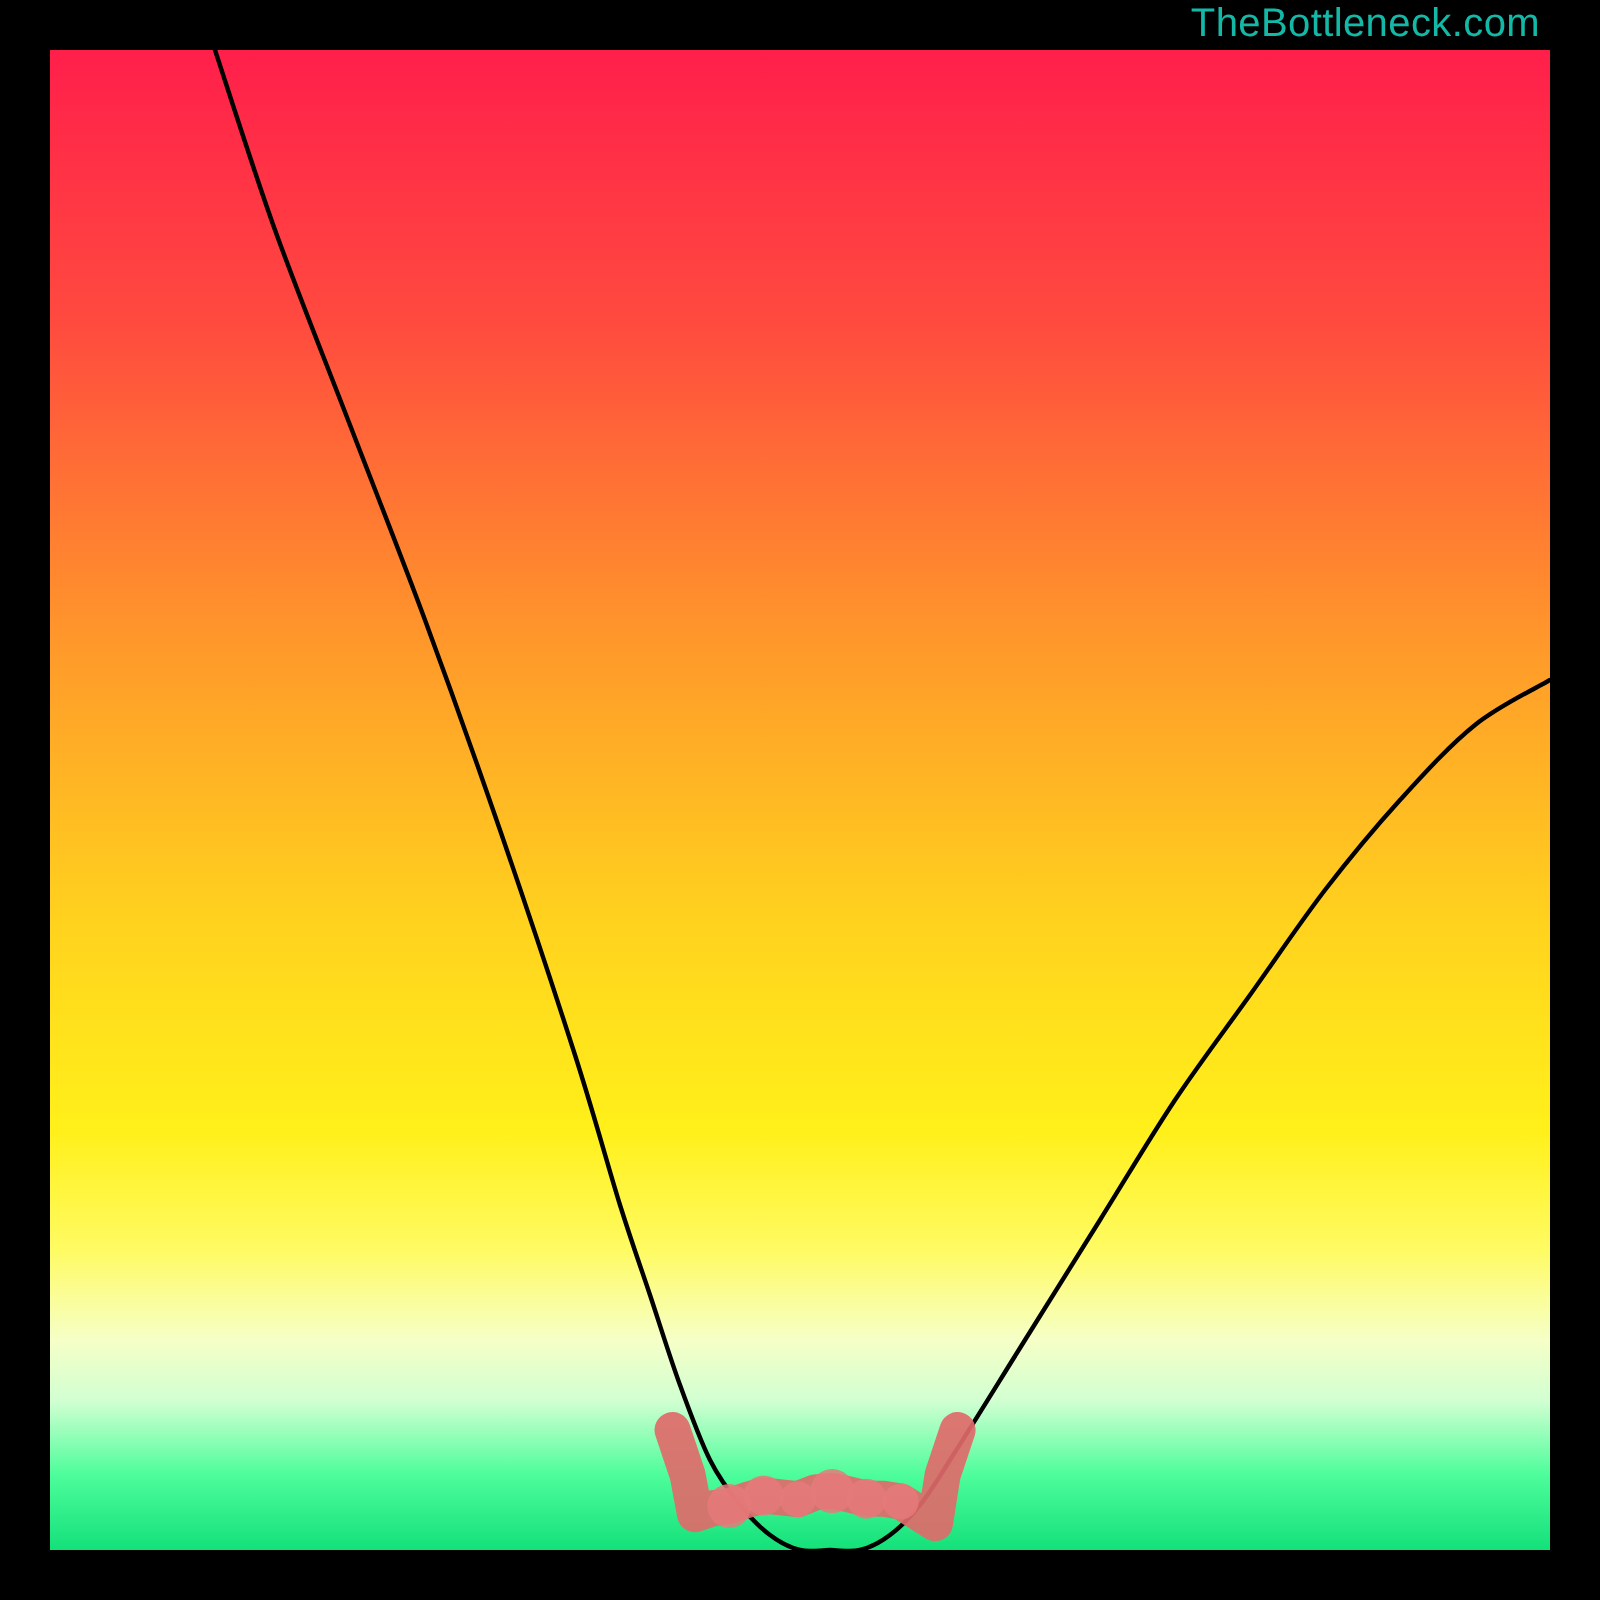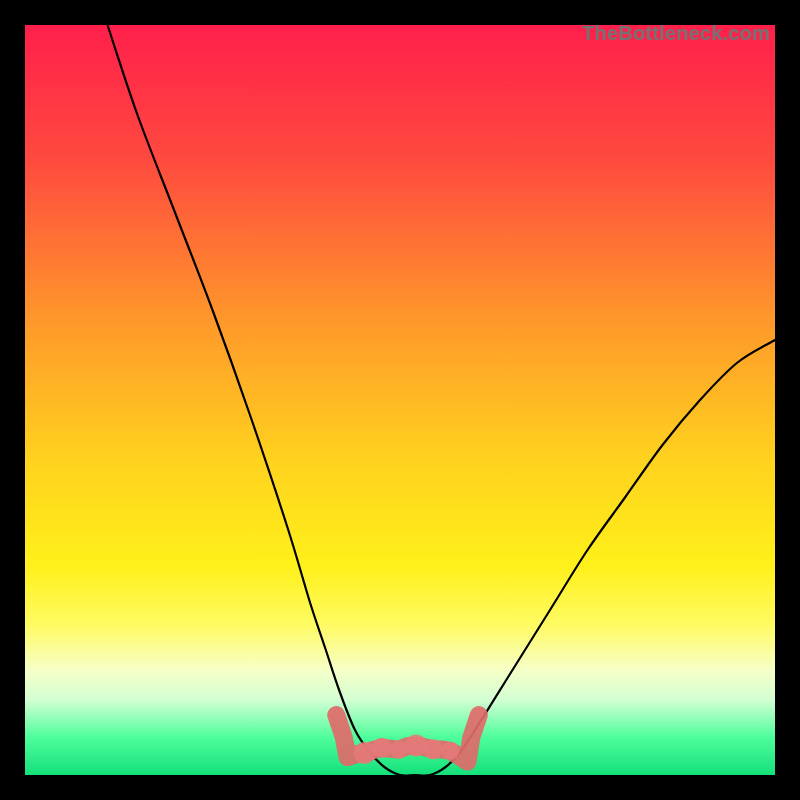--- a/index.html
+++ b/index.html
@@ -19,25 +19,25 @@
   .plot {
     position: absolute;
     left: 25px;
     top: 25px;
     width: 750px;
     height: 750px;
     overflow: hidden;
   }
   .watermark {
     position: absolute;
-    top: 22px;
+    top: 1px;
     right: 30px;
-    color: #737373;
+    color: #14b8a6;
     font-size: 20px;
-    font-weight: 700;
+    font-weight: 400;
     letter-spacing: 0.2px;
     z-index: 10;
   }
   svg {
     display: block;
   }
 </style>
 </head>
 <body>
 

